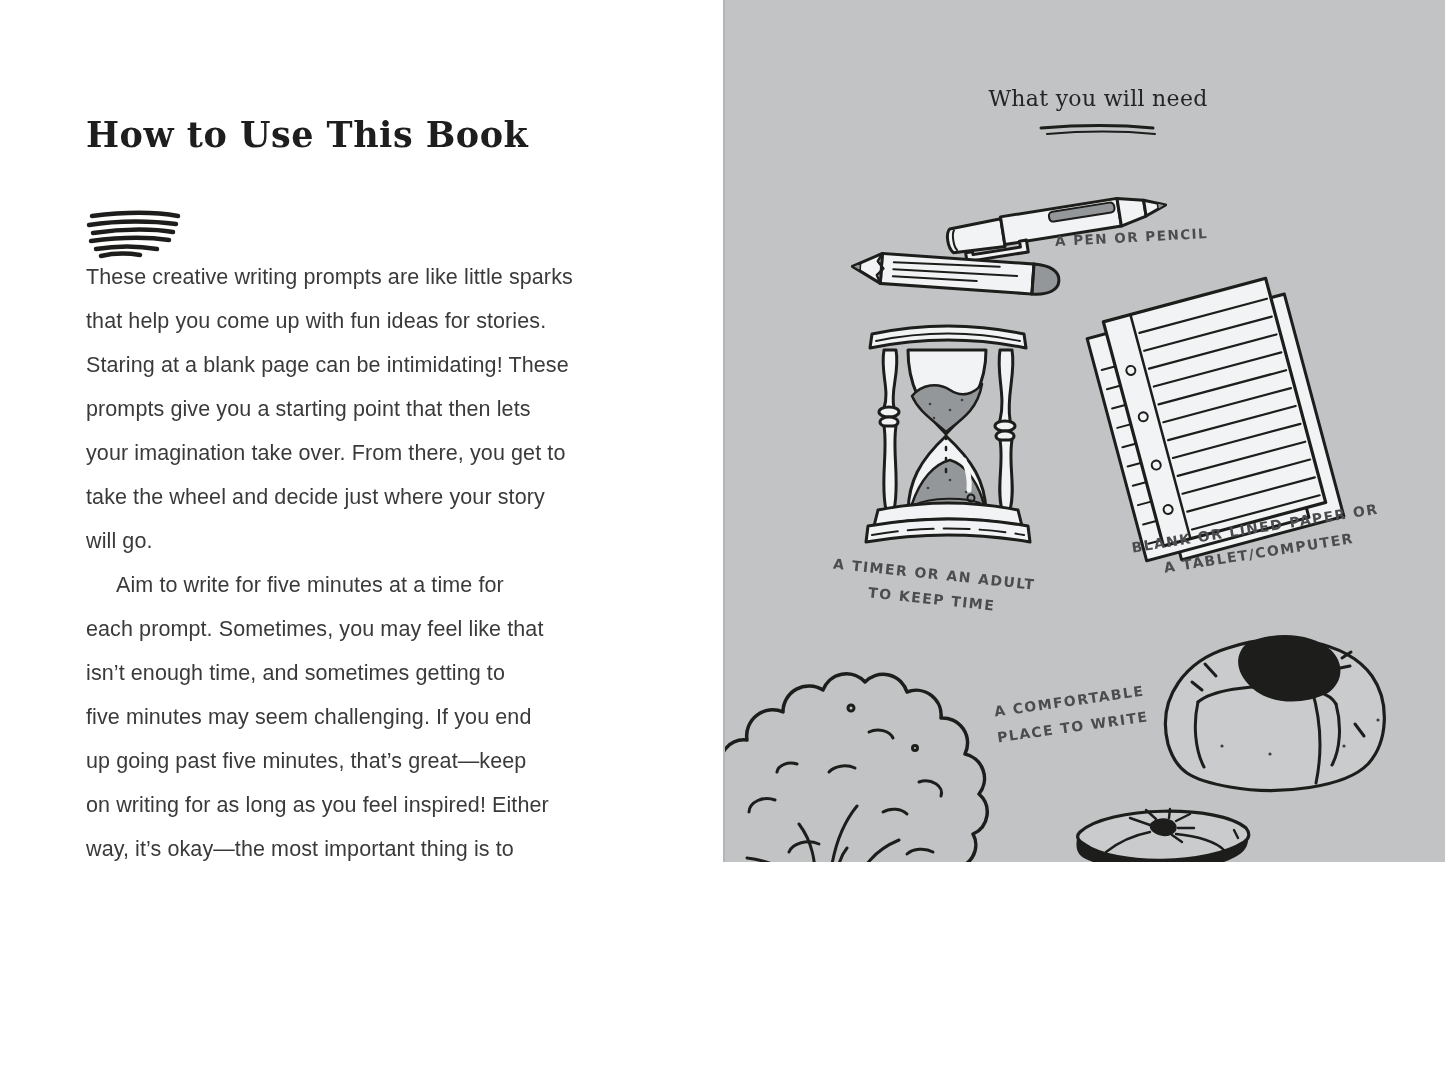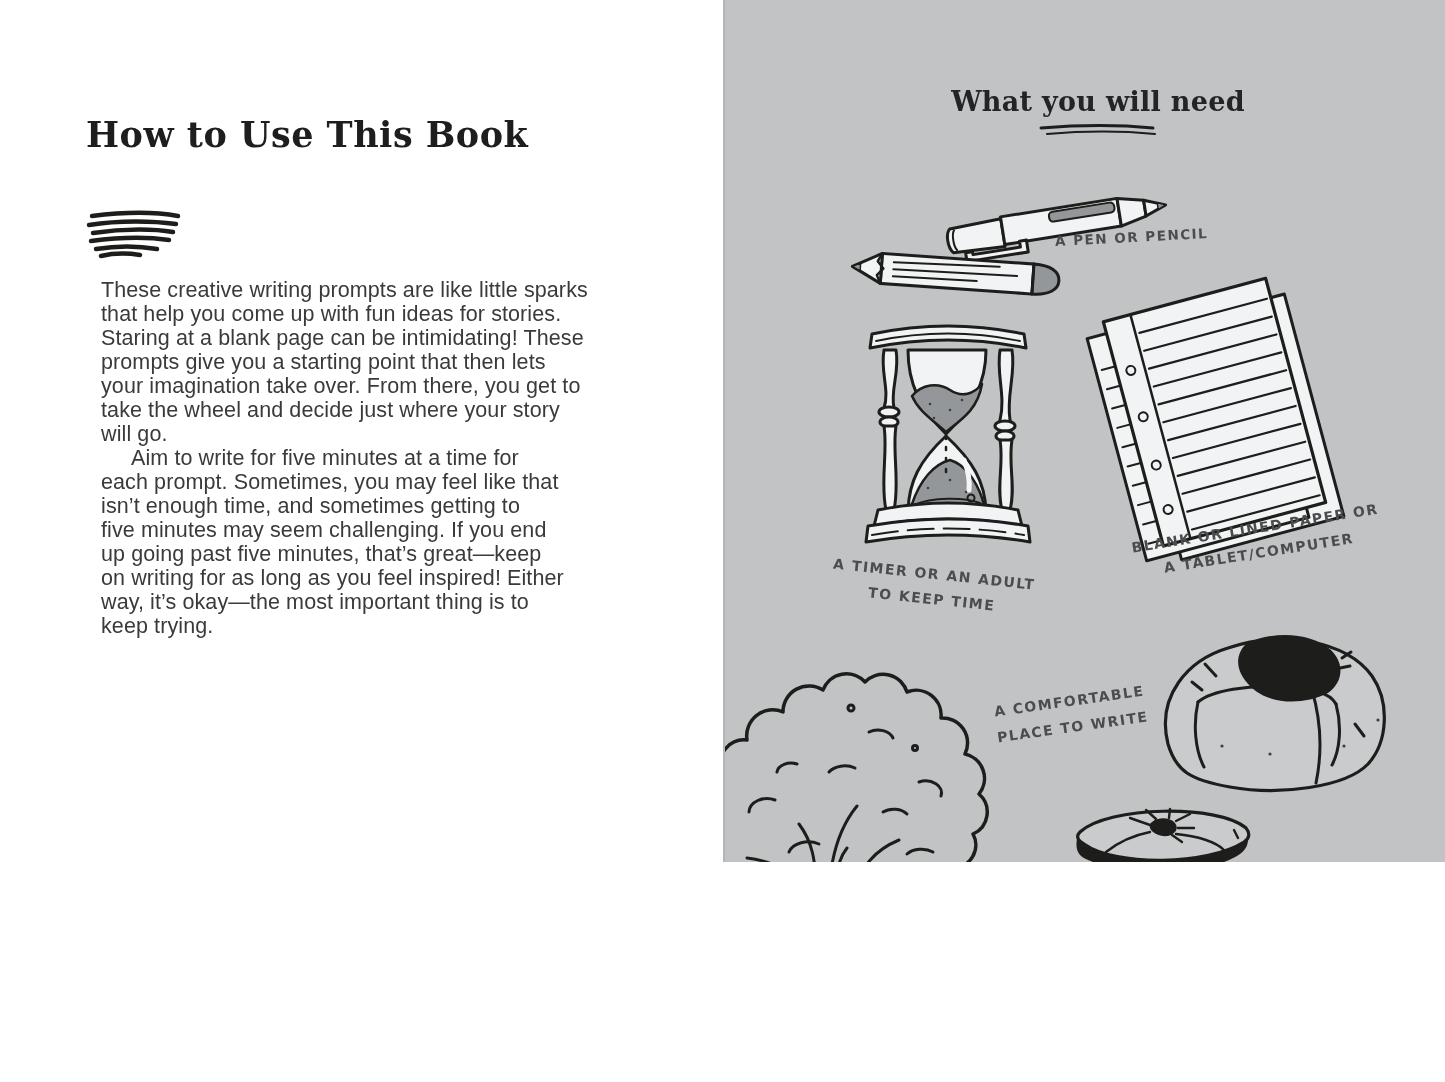--- a/index.html
+++ b/index.html
@@ -15,27 +15,27 @@
   }
   *{box-sizing:border-box;}
   html,body{margin:0;padding:0;}
   body{width:1445px;height:1082px;background:#fff;font-family:"Liberation Sans",sans-serif;}
   .spread{position:relative;width:1445px;height:862px;overflow:hidden;}
   .page{position:absolute;top:0;height:1082px;}
   .page-left{left:0;width:723px;background:var(--page-bg-left);}
   .page-right{left:723px;width:722px;background:var(--page-bg-right);overflow:hidden;border-left:2px solid rgba(0,0,0,0.07);}
   .title{position:absolute;left:86px;top:114px;margin:0;font-family:"DejaVu Serif",serif;font-weight:bold;font-size:35px;letter-spacing:0.5px;color:#1e1e1f;}
   .scribble{position:absolute;left:84px;top:210px;}
-  .bodycopy{position:absolute;left:86px;top:278px;width:565px;font-size:21.5px;line-height:24px;color:var(--body-text);letter-spacing:0.1px;margin-left:15px;}
+  .bodycopy{position:absolute;left:86px;top:255px;width:565px;font-size:21.5px;line-height:44px;color:var(--body-text);letter-spacing:0.1px;}
   .bodycopy p{margin:0;white-space:pre-line;}
   .bodycopy p.indent{text-indent:30px;}
   .pagenum{font-family:"DejaVu Serif",serif;font-weight:bold;font-size:20px;color:#c2410c;}
   .pagenum-left{position:absolute;left:85px;top:1029px;}
   .pagenum-right{position:absolute;left:616px;top:1002px;font-size:19px;color:#3a3b3d;}
-  .rp-heading{position:absolute;left:373px;top:86px;transform:translateX(-50%);margin:0;font-family:"DejaVu Serif",serif;font-weight:bold;font-size:27px;letter-spacing:0.3px;color:#232425;white-space:nowrap;}
+  .rp-heading{position:absolute;left:373px;top:86px;transform:translateX(-50%);margin:0;font-family:"DejaVu Serif",serif;font-weight:normal;font-size:22px;letter-spacing:0.3px;color:#232425;white-space:nowrap;}
   .rp-underline{position:absolute;left:373px;top:124px;transform:translateX(-50%);}
   .hand{position:absolute;font-family:"DejaVu Sans",sans-serif;font-weight:bold;color:var(--label-text);letter-spacing:1.5px;white-space:nowrap;}
   .label-pen{left:330px;top:229px;font-size:13.5px;transform:rotate(-3deg);}
   .label-timer{left:208px;top:562px;font-size:14px;line-height:25px;text-align:center;transform:translateX(-50%) rotate(6deg);}
   .label-paper{left:532px;top:516px;font-size:14px;line-height:25px;text-align:center;transform:translateX(-50%) rotate(-9deg);}
   .label-comfy{left:346px;top:688px;font-size:14px;line-height:26px;text-align:center;transform:translateX(-50%) rotate(-8deg);}
   .label-focus{left:452px;top:921px;font-size:15px;line-height:24px;letter-spacing:1.2px;text-align:center;transform:translateX(-50%);}
   .footer-chapter{left:483px;top:1031px;font-size:15.5px;letter-spacing:3.5px;color:var(--footer-text);transform:translateX(-50%);}
   .illus{position:absolute;}
   .illus svg{display:block;overflow:visible;}

